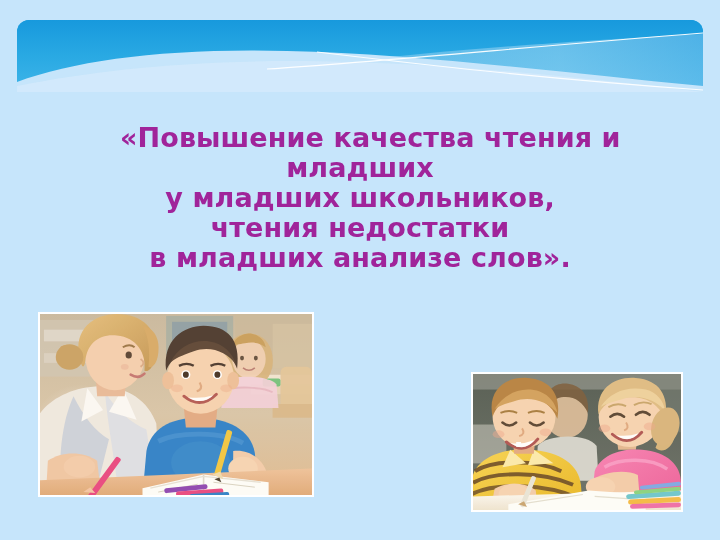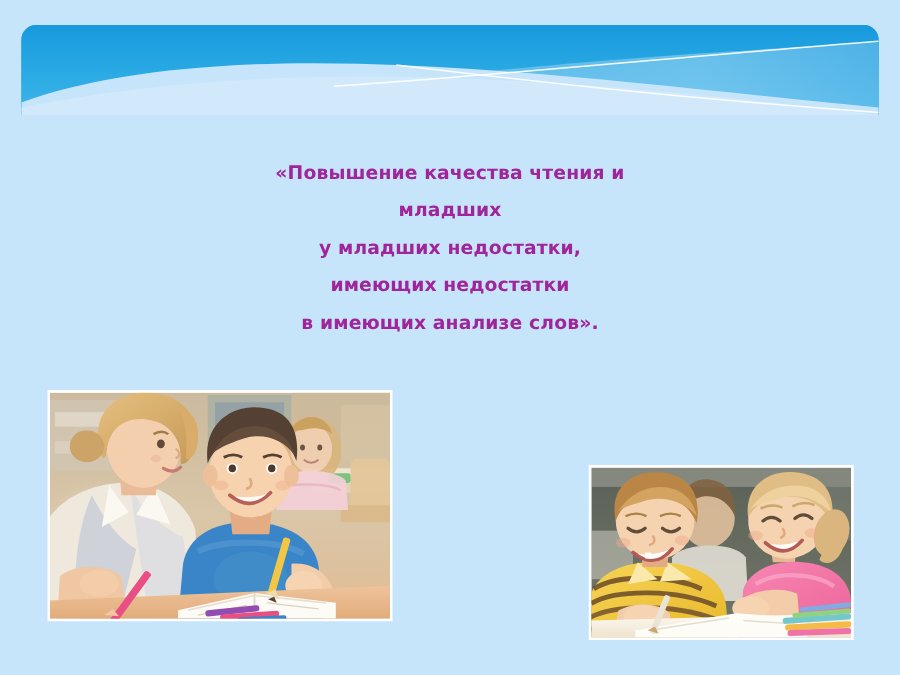--- a/index.html
+++ b/index.html
@@ -46,21 +46,21 @@
   .title-block {
     position: absolute;
     left: 120px;
     top: 123px;
     width: 480px;
     text-align: center;
   }
   .title-line {
     font-family: "DejaVu Sans", "Liberation Sans", sans-serif;
     font-weight: bold;
-    font-size: 15px;
+    font-size: 27px;
     line-height: 30px;
     color: #a0249a;
     letter-spacing: 0.1px;
     white-space: nowrap;
   }
 
   
   .photo {
     position: absolute;
     background: #ffffff;
@@ -123,23 +123,23 @@
 
       <path d="M250,49 C360,42 520,26 686,13" fill="none" stroke="#ffffff" stroke-width="1.2" opacity="0.95"></path>
 
       <path d="M300,32 C400,44 520,58 686,70" fill="none" stroke="#ffffff" stroke-width="1.2" opacity="0.9"></path>
     </svg>
   </div>
 
   <div class="title-block">
     <div class="title-line">«Повышение качества чтения и</div>
     <div class="title-line">младших</div>
-    <div class="title-line">у младших недостатки,</div>
-    <div class="title-line">имеющих недостатки</div>
-    <div class="title-line">в имеющих анализе слов».</div>
+    <div class="title-line">у младших школьников,</div>
+    <div class="title-line">чтения недостатки</div>
+    <div class="title-line">в младших анализе слов».</div>
   </div>
 
   <div class="photo photo-left">
     <div class="inner">
       <svg viewBox="0 0 276 185" preserveAspectRatio="none">
         <defs>
           <linearGradient id="LbgG" x1="0" y1="0" x2="0" y2="1">
             <stop offset="0%" stop-color="#c9b79a"></stop>
             <stop offset="55%" stop-color="#d8c3a4"></stop>
             <stop offset="100%" stop-color="#e0b98c"></stop>

